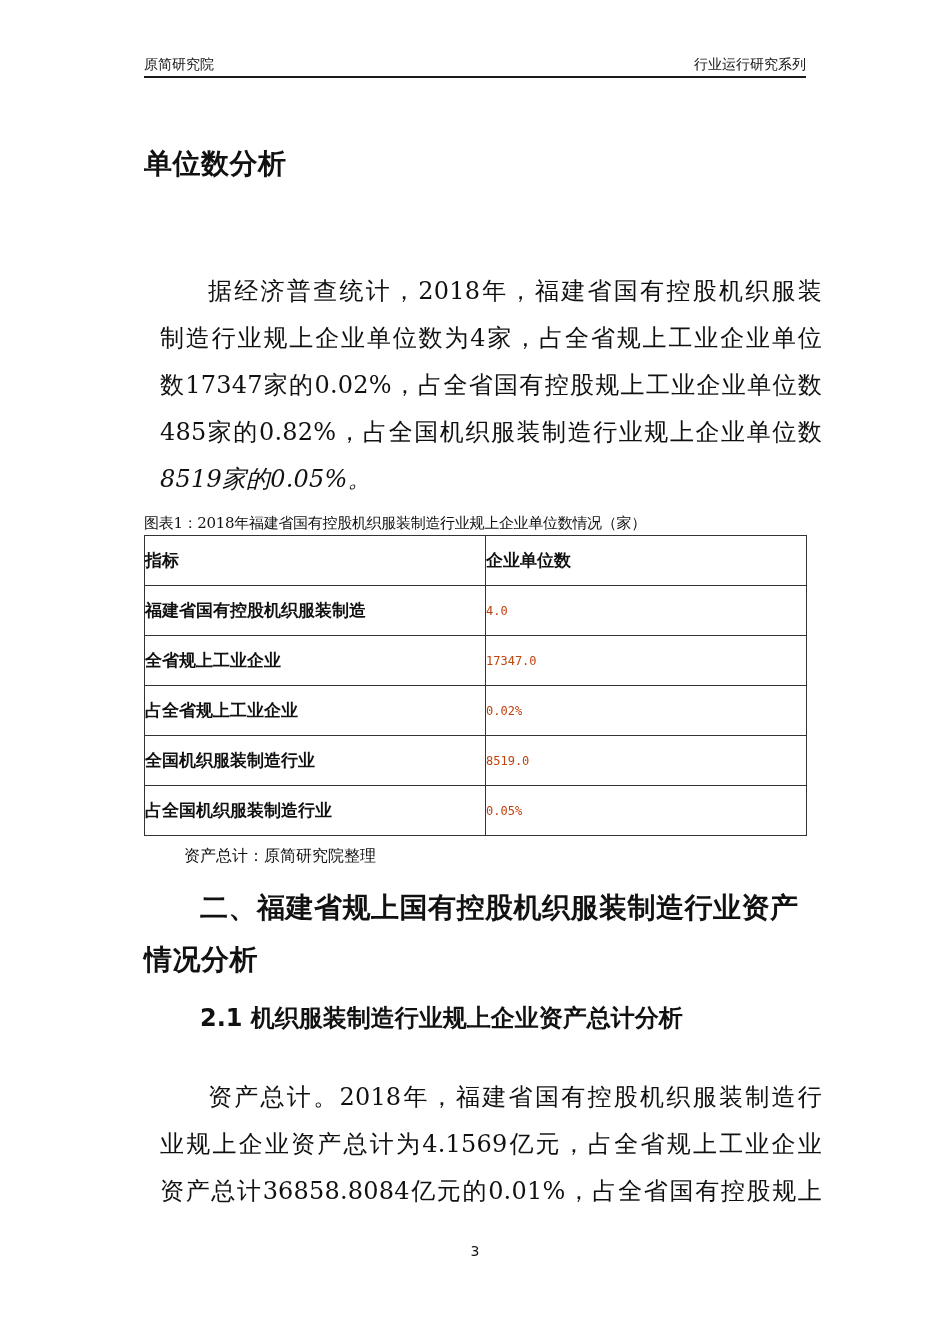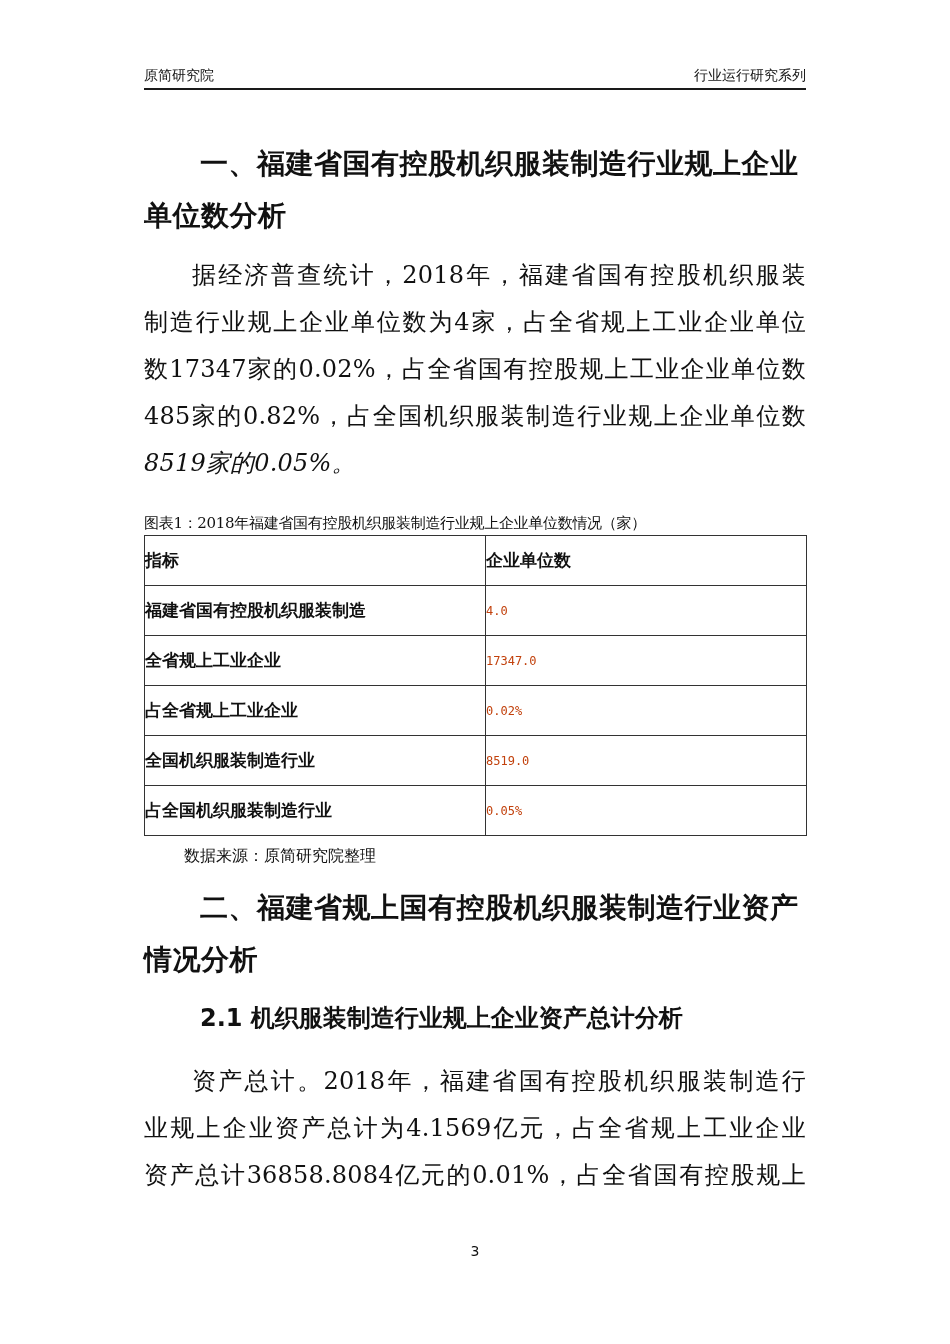--- a/index.html
+++ b/index.html
@@ -10,25 +10,25 @@
     body {
       width: 950px;
       height: 1344px;
       position: relative;
       overflow: hidden;
       color: #111111;
     }
     .page-header {
       position: absolute;
       left: 144px;
-      top: 66px;
+      top: 54px;
       width: 662px;
       height: 22px;
       border-bottom: 2px solid #1a1a1a;
-      font-family: Liberation Mono, monospace;
+      font-family: Liberation Sans, sans-serif;
       font-size: 14px;
       line-height: 20px;
     }
     .page-header .left { position: absolute; left: 0; top: 0; }
     .page-header .right { position: absolute; right: 0; top: 0; }
 
     .h1 {
       position: absolute;
       left: 144px;
       width: 662px;
@@ -52,21 +52,21 @@
     }
 
     .para {
       position: absolute;
       left: 144px;
       width: 662px;
       font-family: "DejaVu Serif", serif;
       font-size: 24px;
       line-height: 47px;
       text-align: justify;
-      margin: 0;
+      margin: 16px;
       letter-spacing: 0.2px;
     }
     .para .line {
       display: block;
       height: 47px;
       white-space: nowrap;
       text-align-last: justify;
     }
     .para .line.first { padding-left: 48px; }
     .para .line.last { text-align-last: left; font-style: italic; }
@@ -138,21 +138,20 @@
   </style>
 </head>
 <body>
 
 <div class="page-header">
   <span class="left">原简研究院</span>
   <span class="right">行业运行研究系列</span>
 </div>
 
 <h1 class="h1" style="top:138px;">
-  <div class="indent">一、福建省国有控股机织服装制造行业规上企业</div>
   <div>单位数分析</div>
 </h1>
 
 <div class="para" style="top:252px;">
   <span class="line first">据经济普查统计，2018年，福建省国有控股机织服装</span>
   <span class="line">制造行业规上企业单位数为4家，占全省规上工业企业单位</span>
   <span class="line">数17347家的0.02%，占全省国有控股规上工业企业单位数</span>
   <span class="line">485家的0.82%，占全国机织服装制造行业规上企业单位数</span>
   <span class="line last">8519家的0.05%。</span>
 </div>
@@ -187,21 +186,21 @@
       <td class="label">全国机织服装制造行业</td>
       <td class="value">8519.0</td>
     </tr>
     <tr>
       <td class="label">占全国机织服装制造行业</td>
       <td class="value">0.05%</td>
     </tr>
   </tbody>
 </table>
 
-<div class="source">数据来源：原简研究院整理</div>
+<div class="source">资产总计：原简研究院整理</div>
 
 <h1 class="h1" style="top:882px;">
   <div class="indent">二、福建省规上国有控股机织服装制造行业资产</div>
   <div>情况分析</div>
 </h1>
 
 <h2 class="h2" style="top:998px;">2.1 机织服装制造行业规上企业资产总计分析</h2>
 
 <div class="para" style="top:1058px;">
   <span class="line first">资产总计。2018年，福建省国有控股机织服装制造行</span>

